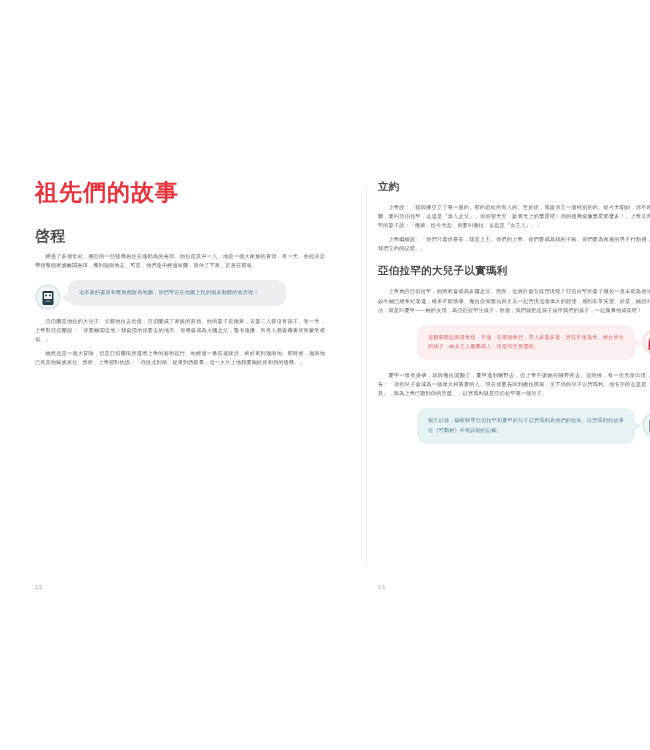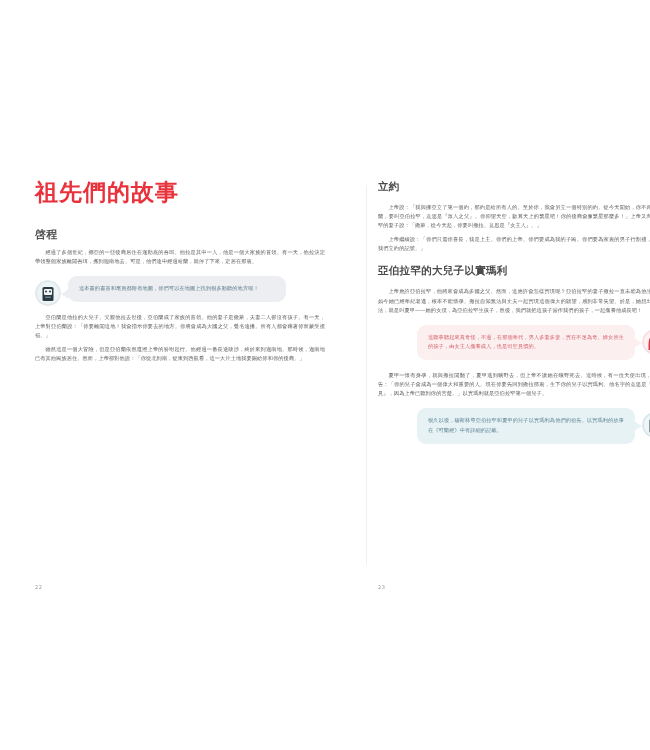--- a/index.html
+++ b/index.html
@@ -60,21 +60,21 @@
     font-family: "DejaVu Sans", "Liberation Sans", sans-serif;
   }
 
   .section-head.dark {
     color: #4a4a4a;
     font-size: 10.5px;
     margin-top: 0;
   }
 
   .sub-head {
-    font-size: 11px;
+    font-size: 15px;
     color: #4f4f4f;
     margin: 0 0 6px 0;
     letter-spacing: .2px;
   }
 
   .body-p {
     font-size: 5.2px;
     line-height: 1.75;
     color: #5b5b5b;
     margin: 0 0 5px 0;

